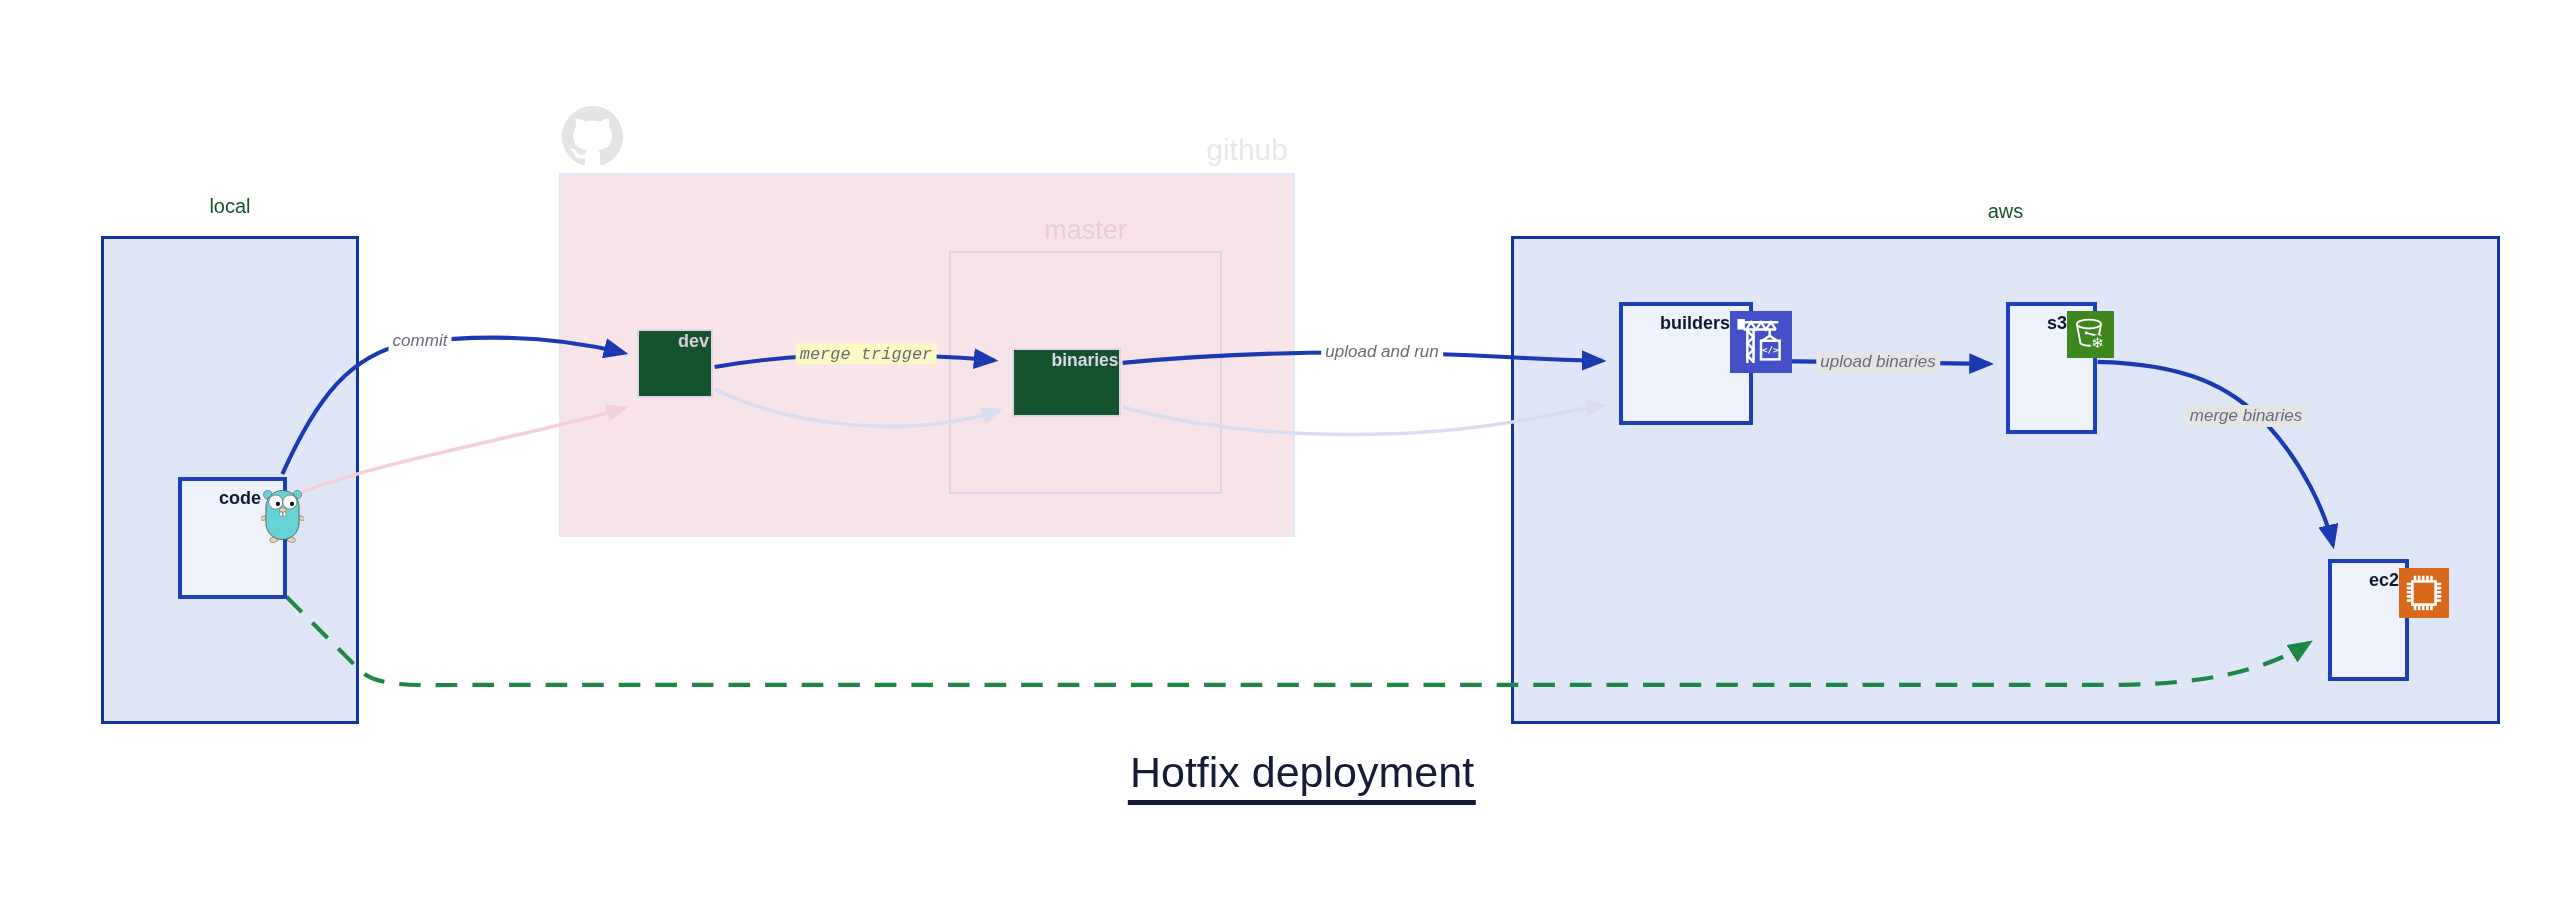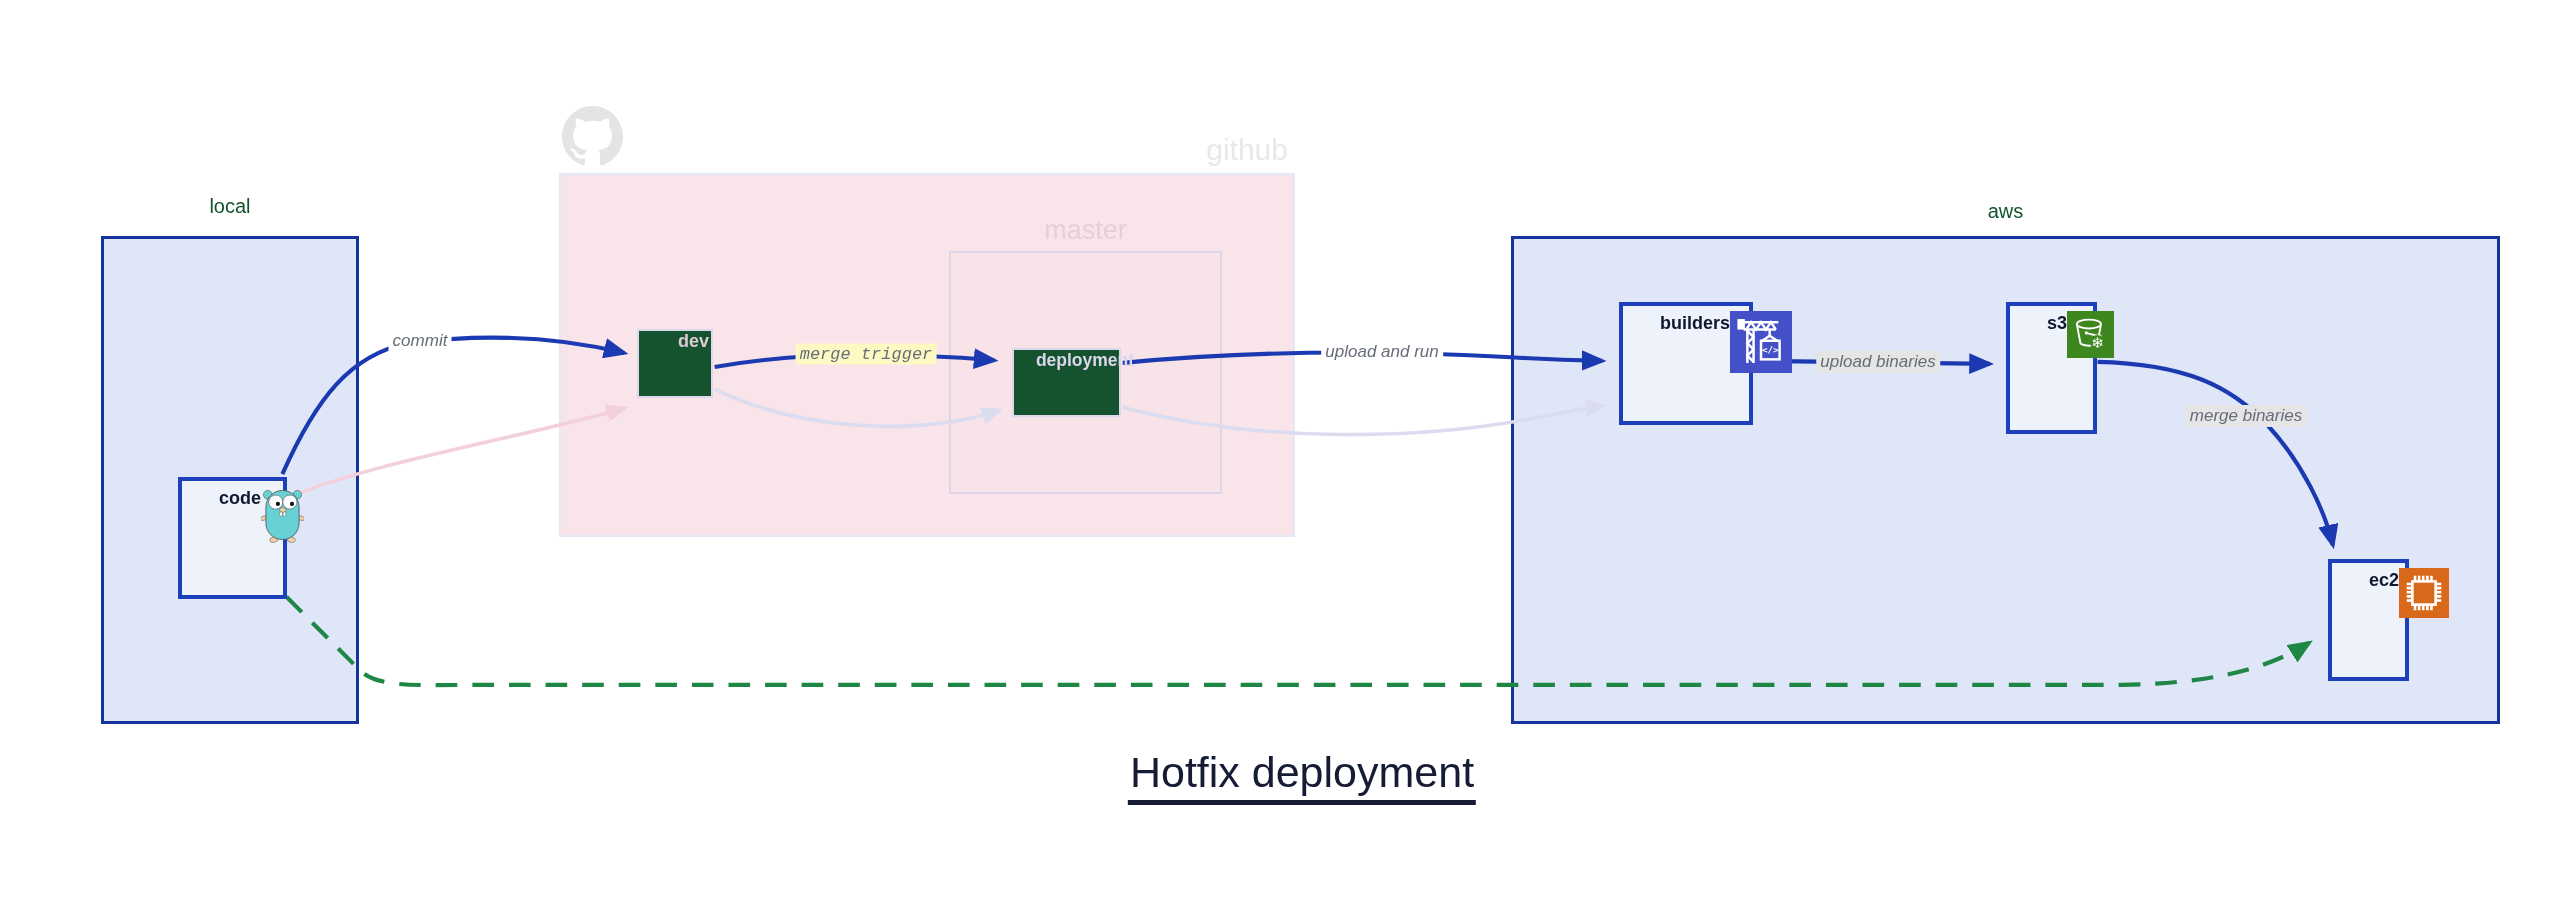--- a/index.html
+++ b/index.html
@@ -128,21 +128,21 @@
         <rect x="35.9" y="41" width="4.6" height="7" rx="1.5" fill="#ffffff" stroke="#555" stroke-width="0.8"></rect>
       </svg>
     </div>
   </div>
 
   <div class="node node-faded node-dev">
     <div class="node-label">dev</div>
   </div>
 
   <div class="node node-faded node-workflows">
-    <div class="node-label">deployment</div>
+    <div class="node-label">binaries</div>
   </div>
 
   <div class="node node-bright node-builders">
     <div class="node-label">builders</div>
     <div class="icon-wrap">
       <svg width="62" height="62" viewBox="0 0 100 100">
         <rect x="0" y="0" width="100" height="100" fill="#4450c8"></rect>
         <g stroke="#ffffff" stroke-width="4" fill="none">
           <rect x="14" y="15" width="8" height="13" fill="#ffffff"></rect>
           <path d="M22 18 H78 M22 30 H74"></path>

